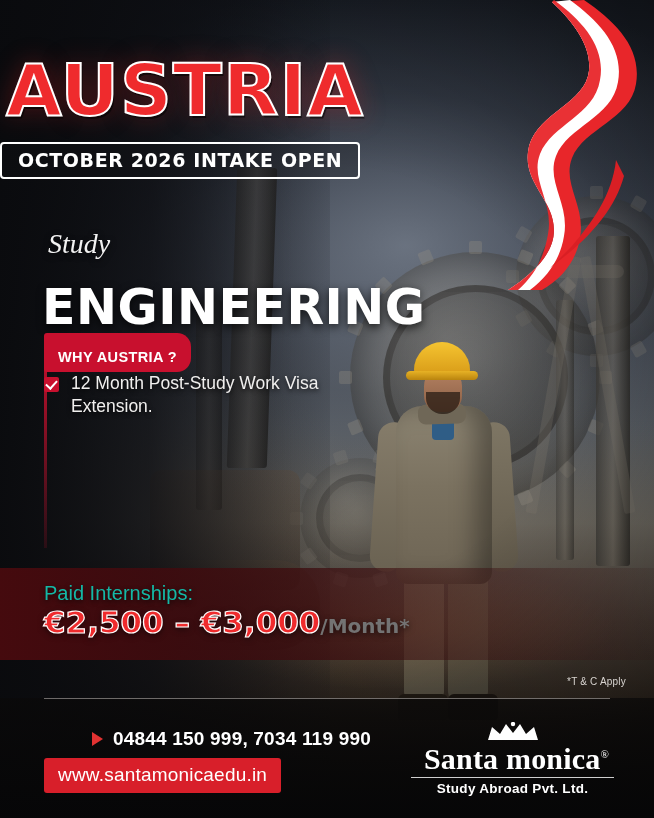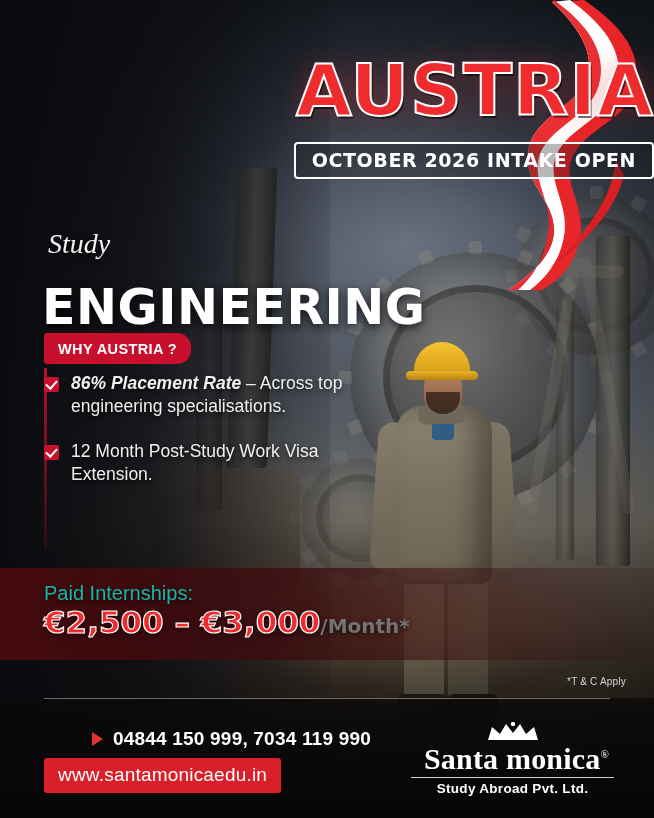--- a/index.html
+++ b/index.html
@@ -167,21 +167,21 @@
     position:absolute; left: 0; right: 0; bottom: 130px; height: 200px;
     background: radial-gradient(ellipse 300px 90px at 62% 70%, rgba(190,140,80,0.22), rgba(0,0,0,0) 70%);
   }
 
   
   .ribbon { position: absolute; right: 8px; top: 0; width: 180px; height: 290px; }
   .ribbon svg { display: block; }
 
   
   .headline-wrap {
-    position: absolute; left: 0; right: 0; top: 48px; text-align: right;
+    position: absolute; left: 0; right: 0; top: 48px; text-align: left;
   }
   .austria {
     font-family: "DejaVu Sans", sans-serif;
     font-weight: 900;
     font-size: 72px;
     letter-spacing: 1px;
     color: #ef2b2d;
     text-shadow:
       0 0 1px #ef2b2d,
       2px 3px 0 rgba(0,0,0,0.55),
@@ -224,21 +224,21 @@
   }
 
   
   .why-tag {
     position: absolute; left: 44px; top: 333px;
     background: #c8102e;
     color: #fff;
     font-weight: 700;
     font-size: 14.5px;
     letter-spacing: 0.4px;
-    padding: 8px 14px 7px;
+    padding: 16px 14px 7px;
     border-radius: 3px 14px 14px 3px;
   }
   .why-bar {
     position: absolute; left: 44px; top: 368px; width: 3px; height: 180px;
     background: linear-gradient(180deg, rgba(200,16,46,0.9), rgba(200,16,46,0.15));
   }
 
   .benefits { position: absolute; left: 44px; top: 372px; width: 350px; }
   .benefit { display: flex; align-items: flex-start; margin-bottom: 21px; }
   .check {
@@ -460,24 +460,20 @@
 
   <div class="study">Study</div>
   <div class="engineering">ENGINEERING</div>
 
   <div class="why-tag">WHY AUSTRIA ?</div>
   <div class="why-bar"></div>
 
   <div class="benefits">
     <div class="benefit">
       <span class="check"></span>
-      <span class="btext"><span class="em">86% Placement Rate</span><span> – Across top engineering specialisations.</span></span>
-    </div>
-    <div class="benefit">
-      <span class="check"></span>
       <span class="btext">12 Month Post-Study Work Visa Extension.</span>
     </div>
   </div>
 
   <div class="band"></div>
   <div class="band-title">Paid Internships:</div>
   <div class="band-amount"><span>€2,500 – €3,000</span><span class="per">/Month*</span></div>
   <div class="tc">*T &amp; C Apply</div>
 
   <div class="footer"></div>

